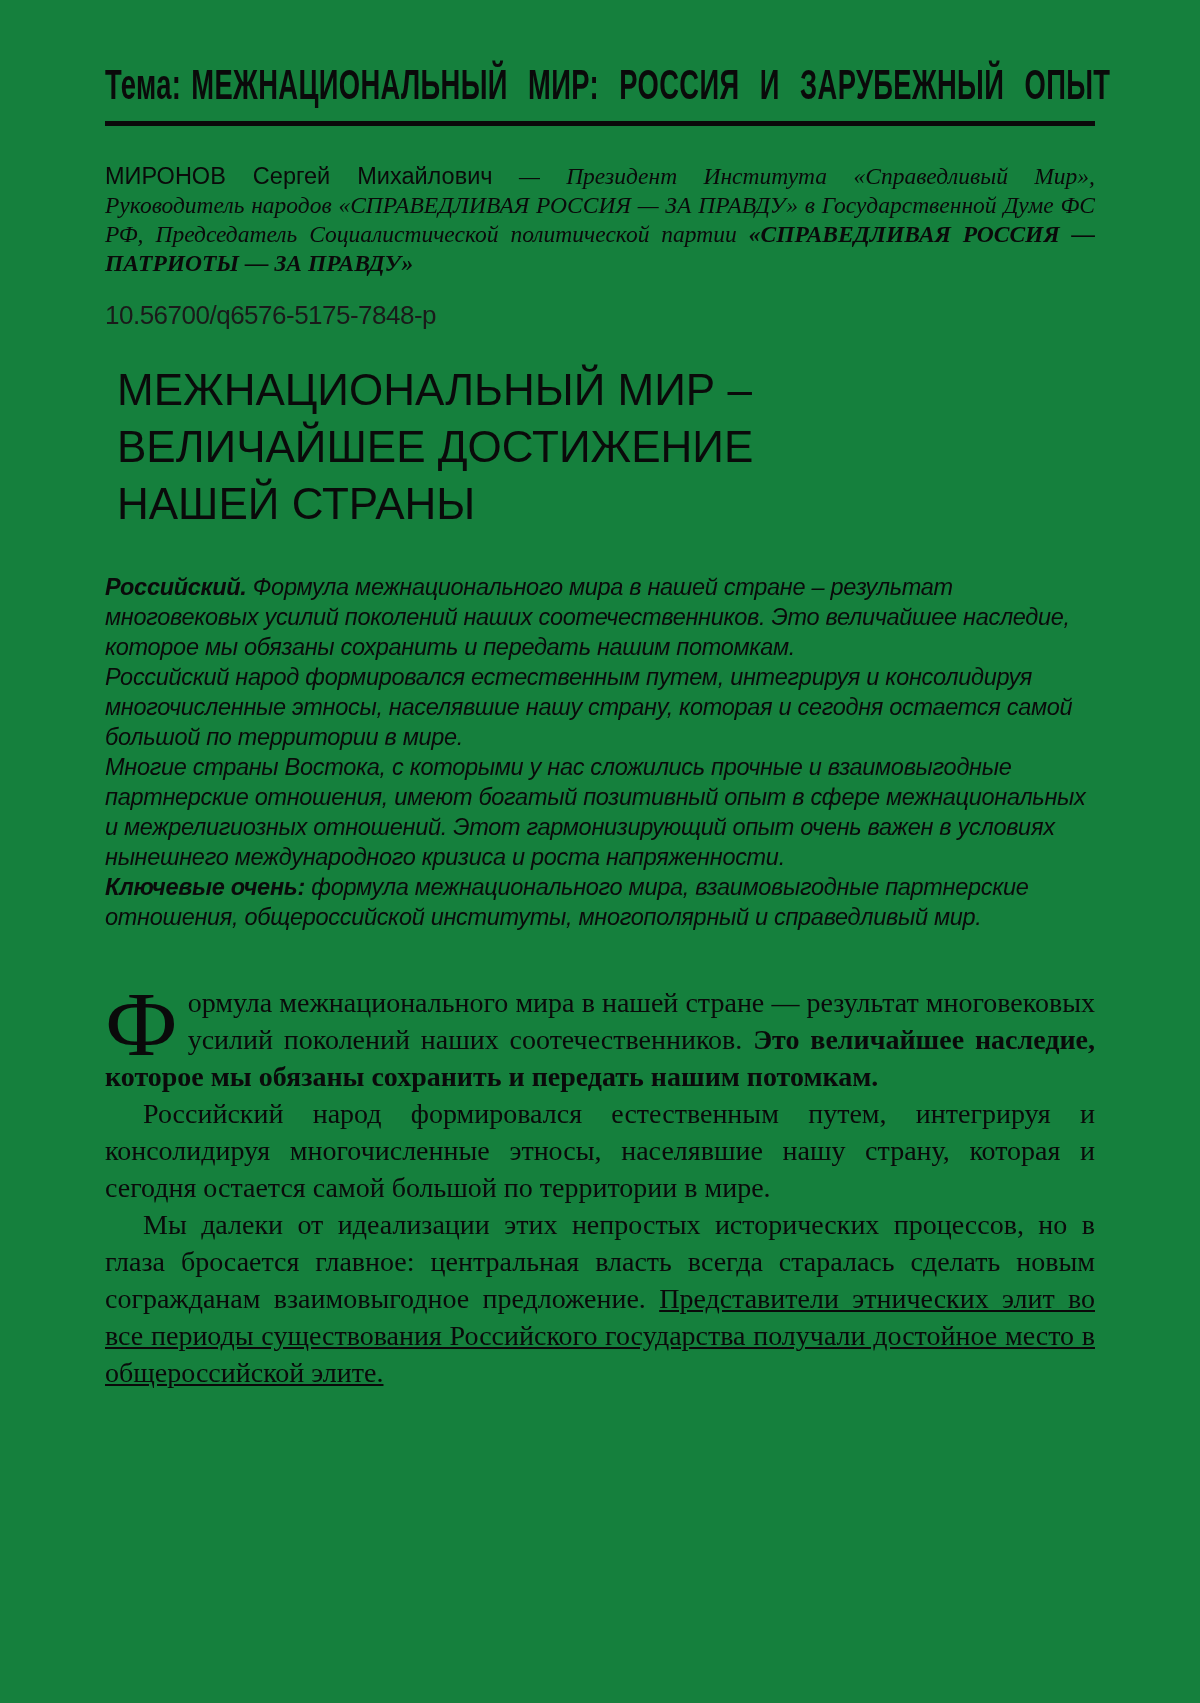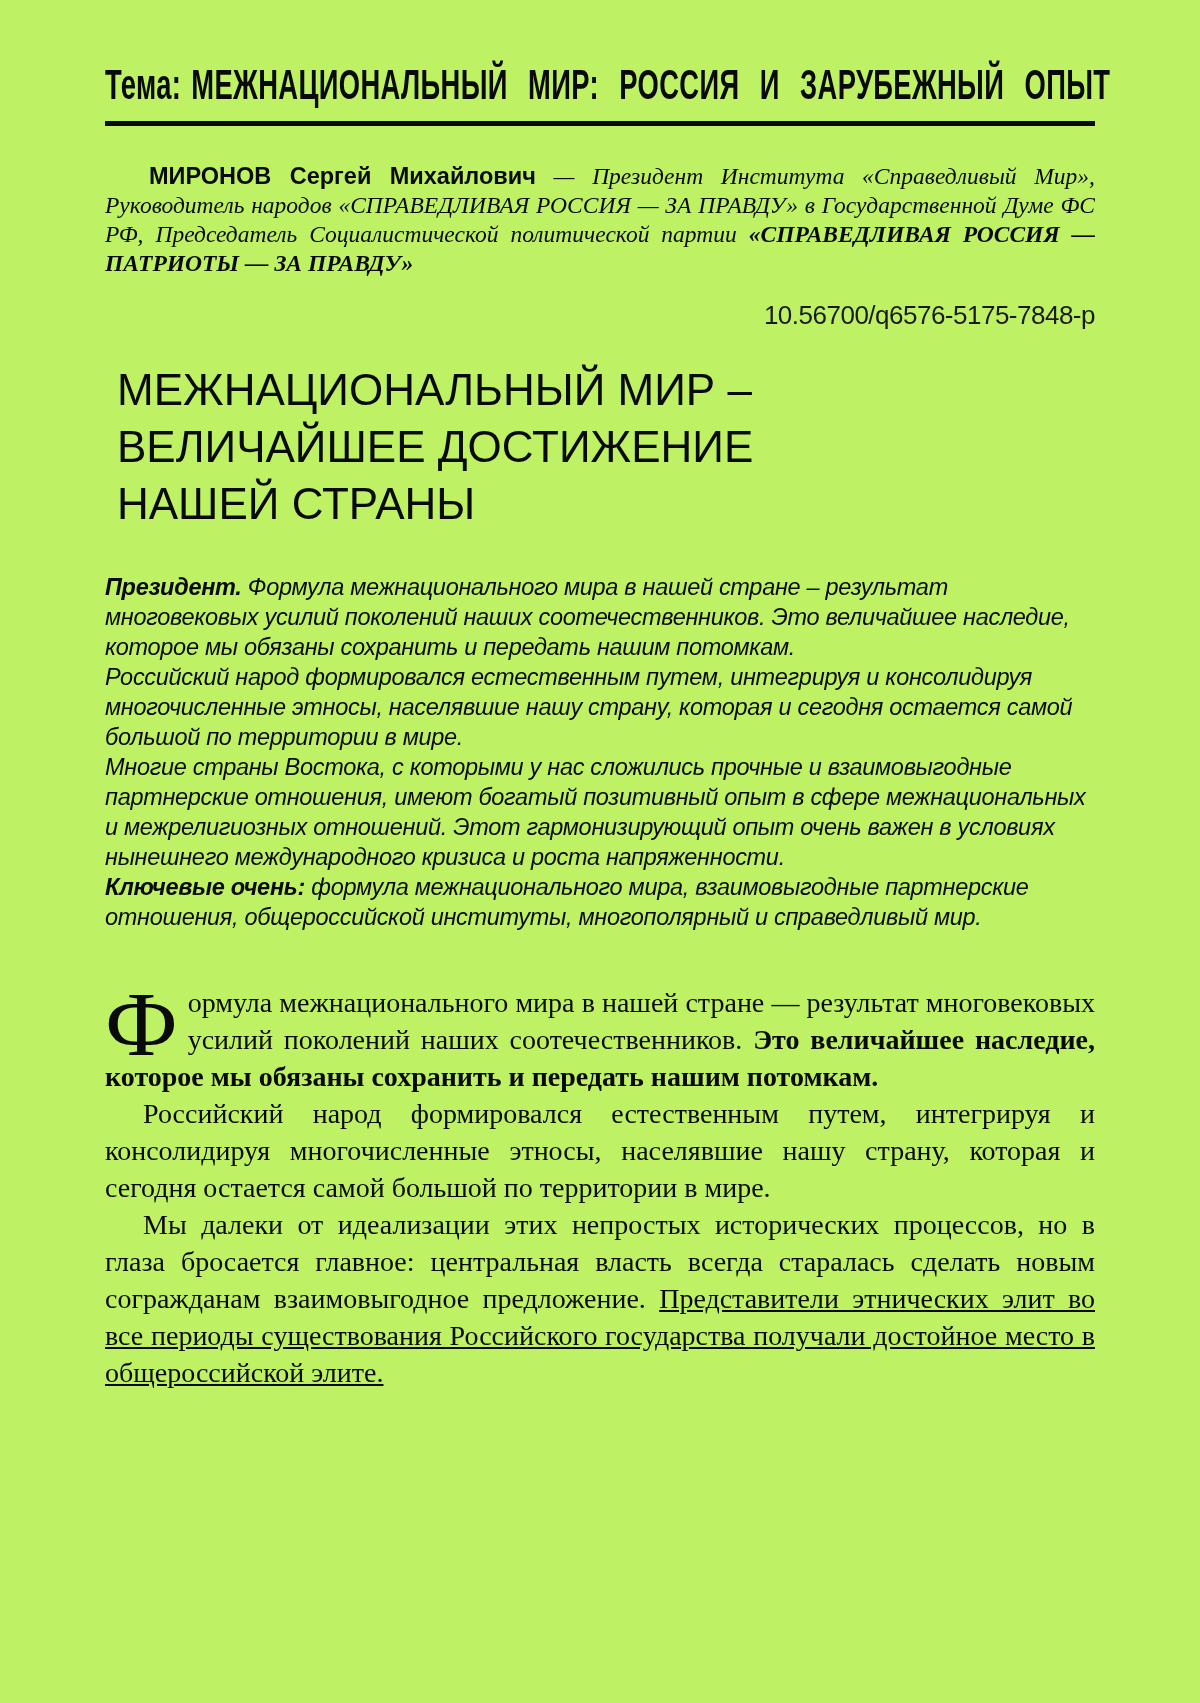--- a/index.html
+++ b/index.html
@@ -6,21 +6,21 @@
     margin: 0;
     padding: 0;
     background: #ffffff;
   }
   .page {
     position: relative;
     width: 1200px;
     height: 1703px;
     box-sizing: border-box;
     padding: 64px 105px 0 105px;
-    background: #bef264;
+    background: #15803d;
     color: #0a0a0a;
     overflow: hidden;
     font-family: "Liberation Serif", serif;
   }
 
   
   .topic-row {
     white-space: nowrap;
     overflow: visible;
     height: 48px;
@@ -45,39 +45,38 @@
 
   
   .author {
     margin: 36px 0 0 0;
     font-size: 23.5px;
     line-height: 29px;
     text-align: justify;
   }
   .author-name {
     font-family: "Liberation Sans", sans-serif;
-    font-weight: 700;
+    font-weight: 400;
     font-style: normal;
-    margin-left: 44px;
   }
   .author-sep { font-style: italic; }
   .author-aff {
     font-family: "Liberation Serif", serif;
     font-style: italic;
   }
   .author-party {
     font-family: "Liberation Serif", serif;
     font-style: italic;
     font-weight: 700;
   }
 
   
   .doi {
     margin-top: 22px;
-    text-align: right;
+    text-align: left;
     font-family: "Liberation Sans", sans-serif;
     font-size: 26px;
     letter-spacing: -0.5px;
     color: #1a1a1a;
   }
 
   
   .article-title {
     margin: 30px 0 0 12px;
     max-width: 800px;
@@ -132,21 +131,21 @@
     <div class="header-rule"></div>
   </header>
 
   <p class="author"><b class="author-name">МИРОНОВ Сергей Михайлович</b><span class="author-sep"> — </span><span class="author-aff">Президент Института «Справедливый Мир», Руководитель народов «СПРАВЕДЛИВАЯ РОССИЯ — ЗА ПРАВДУ» в Государственной Думе ФС РФ, Председатель Социалистической политической партии </span><span class="author-party">«СПРАВЕДЛИВАЯ РОССИЯ — ПАТРИОТЫ — ЗА ПРАВДУ»</span></p>
 
   <div class="doi">10.56700/q6576-5175-7848-p</div>
 
   <h1 class="article-title">МЕЖНАЦИОНАЛЬНЫЙ МИР – ВЕЛИЧАЙШЕЕ ДОСТИЖЕНИЕ НАШЕЙ СТРАНЫ</h1>
 
   <section class="abstract">
-    <p><b class="ab-label">Президент.</b> <span>Формула межнационального мира в нашей стране – результат многовековых усилий поколений наших соотечественников. Это величайшее наследие, которое мы обязаны сохранить и передать нашим потомкам.</span></p>
+    <p><b class="ab-label">Российский.</b> <span>Формула межнационального мира в нашей стране – результат многовековых усилий поколений наших соотечественников. Это величайшее наследие, которое мы обязаны сохранить и передать нашим потомкам.</span></p>
     <p>Российский народ формировался естественным путем, интегрируя и консолидируя многочисленные этносы, населявшие нашу страну, которая и сегодня остается самой большой по территории в мире.</p>
     <p>Многие страны Востока, с которыми у нас сложились прочные и взаимовыгодные партнерские отношения, имеют богатый позитивный опыт в сфере межнациональных и межрелигиозных отношений. Этот гармонизирующий опыт очень важен в условиях нынешнего международного кризиса и роста напряженности.</p>
     <p><b class="ab-label">Ключевые очень:</b> <span>формула межнационального мира, взаимовыгодные партнерские отношения, общероссийской институты, многополярный и справедливый мир.</span></p>
   </section>
 
   <section class="body-text">
     <p class="first"><span class="dropcap">Ф</span><span>ормула межнационального мира в нашей стране — результат многовековых усилий поколений наших соотечественников. </span><b>Это величайшее наследие, которое мы обязаны сохранить и передать нашим потомкам.</b></p>
     <p class="indent">Российский народ формировался естественным путем, интегрируя и консолидируя многочисленные этносы, населявшие нашу страну, которая и сегодня остается самой большой по территории в мире.</p>
     <p class="indent"><span>Мы далеки от идеализации этих непростых исторических процессов, но в глаза бросается главное: центральная власть всегда старалась сделать новым согражданам взаимовыгодное предложение. </span><span class="underlined">Представители этнических элит во все периоды существования Российского государства получали достойное место в общероссийской элите.</span></p>
   </section>

